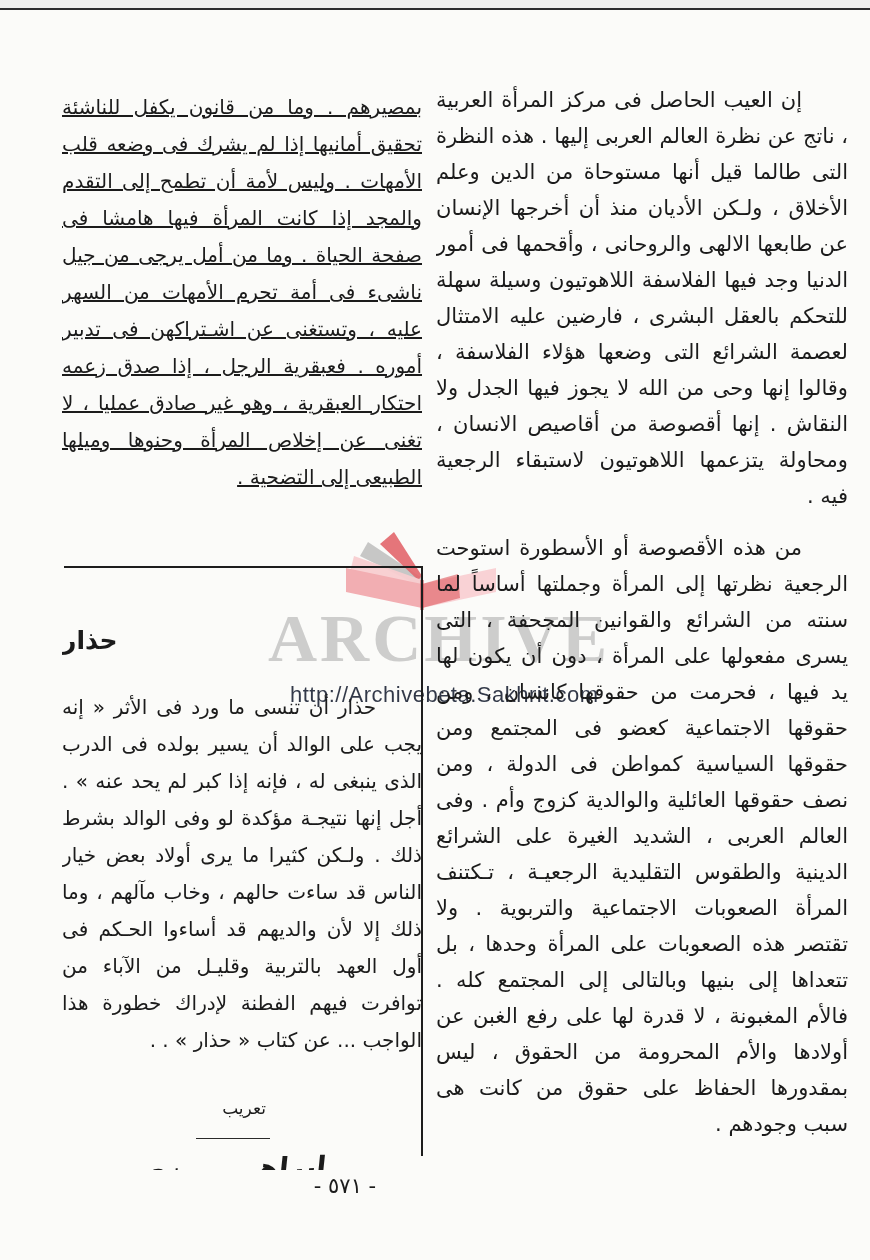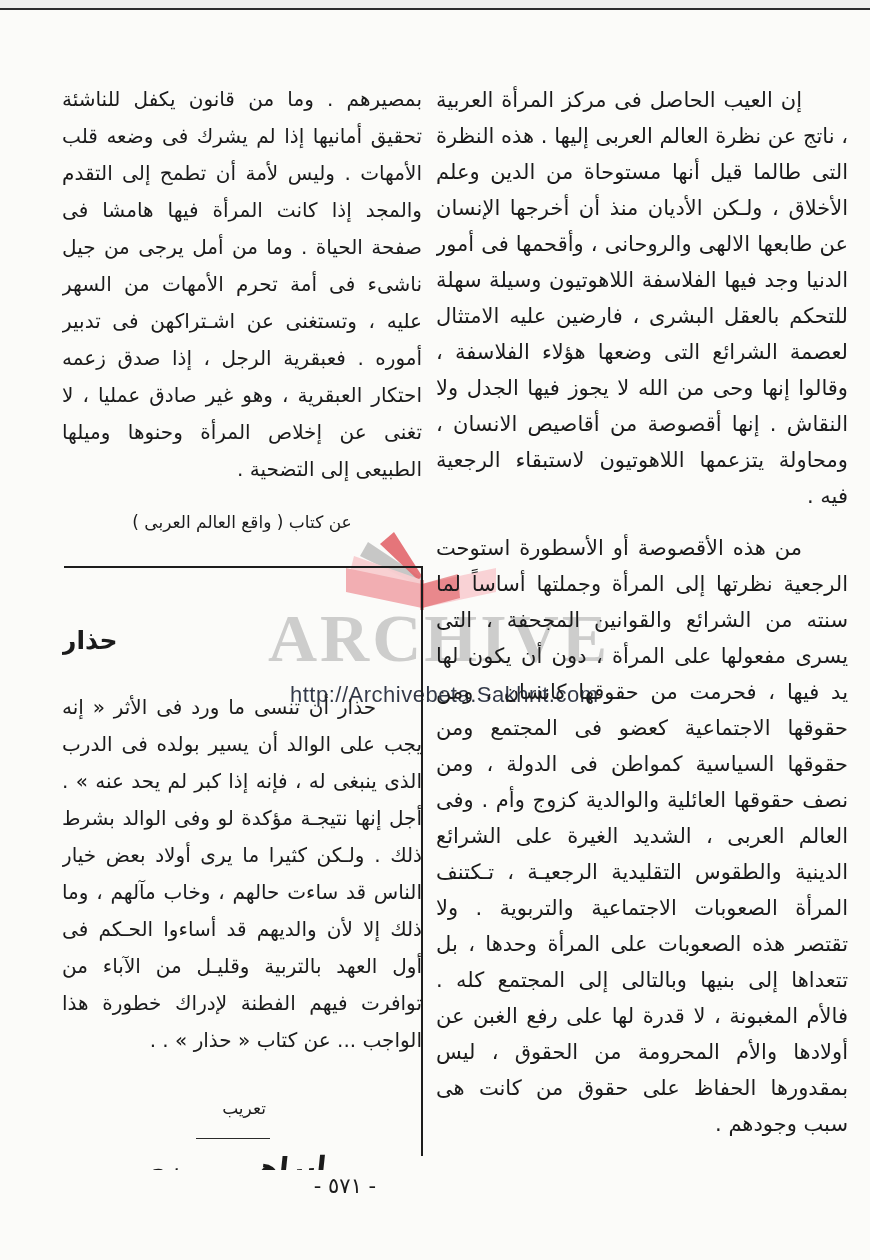--- a/index.html
+++ b/index.html
@@ -45,23 +45,23 @@
     text-align:justify;
     text-justify:inter-word;
   }
 
   .col-right {
     position:absolute; left:436px; top:82px; width:412px; height:1088px;
     overflow:hidden;
     font-size:21px; line-height:36px;
   }
   .col-left-s1 {
-    position:absolute; left:62px; top:81px; width:360px; height:478px;
+    position:absolute; left:62px; top:89px; width:360px; height:478px;
     overflow:hidden;
-    font-size:20px; line-height:37px;
+    font-size:20px; line-height:37px;text-decoration:underline;
   }
   .col-left-s2 {
     position:absolute; left:62px; top:612px; width:360px; height:558px;
     overflow:hidden;
     font-size:20px; line-height:37px;
   }
 
   p.para { margin:0; }
   p.para.gap { margin-top:16px; }
   p.para.indent { text-indent:46px; }
@@ -137,21 +137,20 @@
 <div class="textlayer">
 
   <div class="col-right arabic">
     <p class="para indent">إن العيب الحاصل فى مركز المرأة العربية ، ناتج عن نظرة العالم العربى إليها . هذه النظرة التى طالما قيل أنها مستوحاة من الدين وعلم الأخلاق ، ولـكن الأديان منذ أن أخرجها الإنسان عن طابعها الالهى والروحانى ، وأقحمها فى أمور الدنيا وجد فيها الفلاسفة اللاهوتيون وسيلة سهلة للتحكم بالعقل البشرى ، فارضين عليه الامتثال لعصمة الشرائع التى وضعها هؤلاء الفلاسفة ، وقالوا إنها وحى من الله لا يجوز فيها الجدل ولا النقاش . إنها أقصوصة من أقاصيص الانسان ، ومحاولة يتزعمها اللاهوتيون لاستبقاء الرجعية فيه .</p>
     <p class="para indent gap">من هذه الأقصوصة أو الأسطورة استوحت الرجعية نظرتها إلى المرأة وجملتها أساساً لما سنته من الشرائع والقوانين المجحفة ، التى يسرى مفعولها على المرأة ، دون أن يكون لها يد فيها ، فحرمت من حقوقها كانسان ، ومن حقوقها الاجتماعية كعضو فى المجتمع ومن حقوقها السياسية كمواطن فى الدولة ، ومن نصف حقوقها العائلية والوالدية كزوج وأم . وفى العالم العربى ، الشديد الغيرة على الشرائع الدينية والطقوس التقليدية الرجعيـة ، تـكتنف المرأة الصعوبات الاجتماعية والتربوية . ولا تقتصر هذه الصعوبات على المرأة وحدها ، بل تتعداها إلى بنيها وبالتالى إلى المجتمع كله . فالأم المغبونة ، لا قدرة لها على رفع الغبن عن أولادها والأم المحرومة من الحقوق ، ليس بمقدورها الحفاظ على حقوق من كانت هى سبب وجودهم .</p>
 
   </div>
 
   <div class="col-left-s1 arabic">
     <p class="para">بمصيرهم . وما من قانون يكفل للناشئة تحقيق أمانيها إذا لم يشرك فى وضعه قلب الأمهات . وليس لأمة أن تطمح إلى التقدم والمجد إذا كانت المرأة فيها هامشا فى صفحة الحياة . وما من أمل يرجى من جيل ناشىء فى أمة تحرم الأمهات من السهر عليه ، وتستغنى عن اشـتراكهن فى تدبير أموره . فعبقرية الرجل ، إذا صدق زعمه احتكار العبقرية ، وهو غير صادق عمليا ، لا تغنى عن إخلاص المرأة وحنوها وميلها الطبيعى إلى التضحية .</p>
-    <div class="source-line">عن كتاب ( واقع العالم العربى )</div>
 
   </div>
 
   <div class="col-left-s2 arabic">
     <div class="section-title">حذار</div>
     <p class="para indent">حذار أن تنسى ما ورد فى الأثر « إنه يجب على الوالد أن يسير بولده فى الدرب الذى ينبغى له ، فإنه إذا كبر لم يحد عنه » . أجل إنها نتيجـة مؤكدة لو وفى الوالد بشرط ذلك . ولـكن كثيرا ما يرى أولاد بعض خيار الناس قد ساءت حالهم ، وخاب مآلهم ، وما ذلك إلا لأن والديهم قد أساءوا الحـكم فى أول العهد بالتربية وقليـل من الآباء من توافرت فيهم الفطنة لإدراك خطورة هذا الواجب ... عن كتاب « حذار » . .</p>
     <div class="translator">
       <span class="translator-label">تعريب</span>
       <div class="translator-name">إبراهيم رمزى</div>
     </div>

